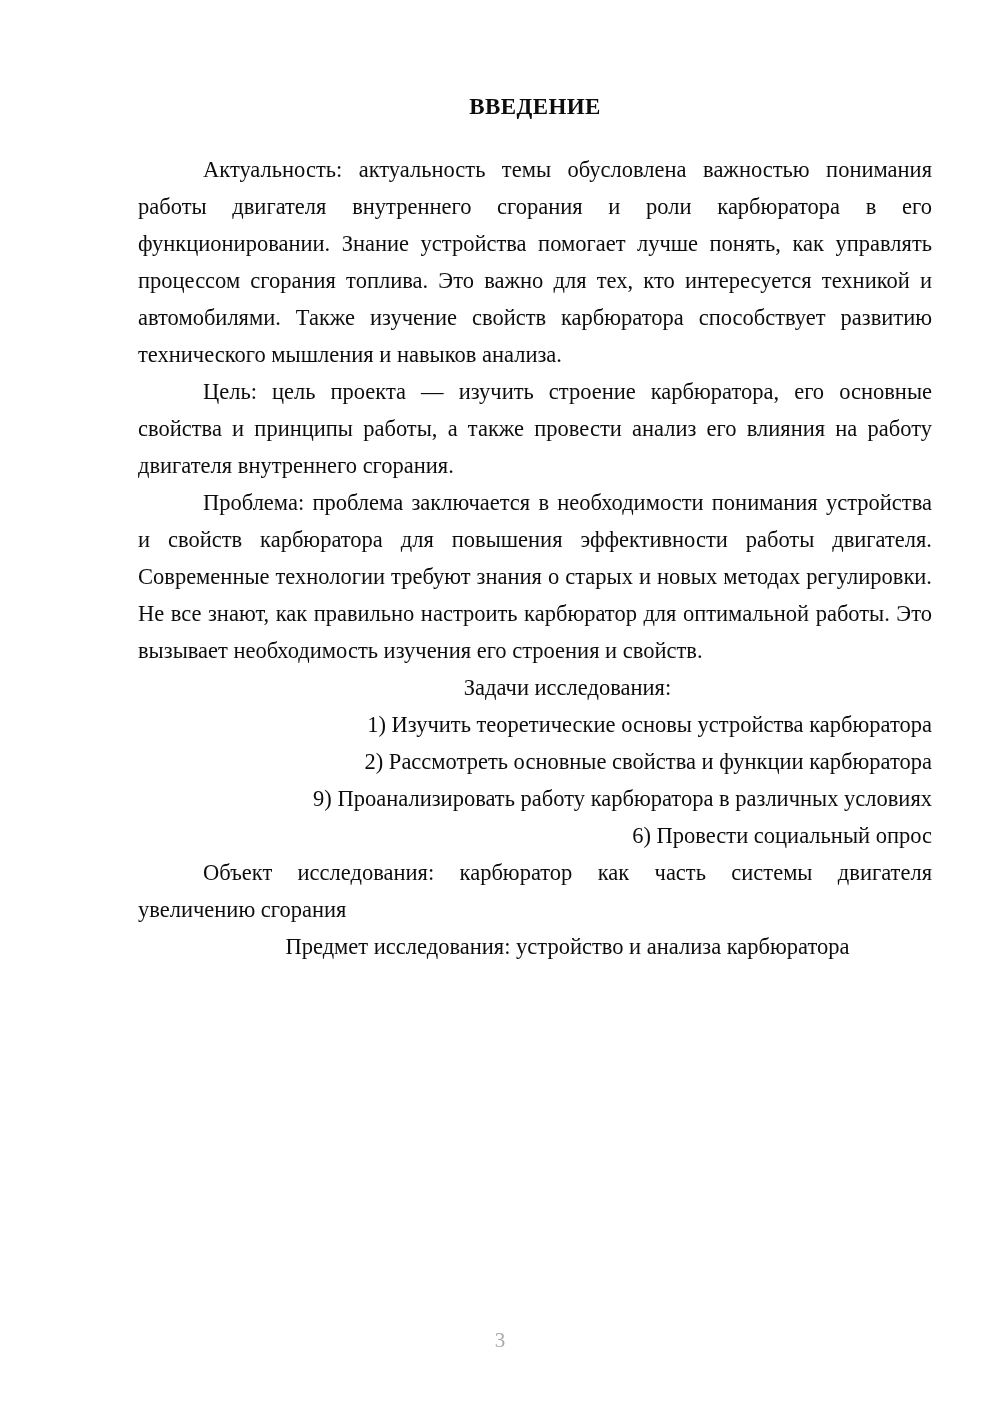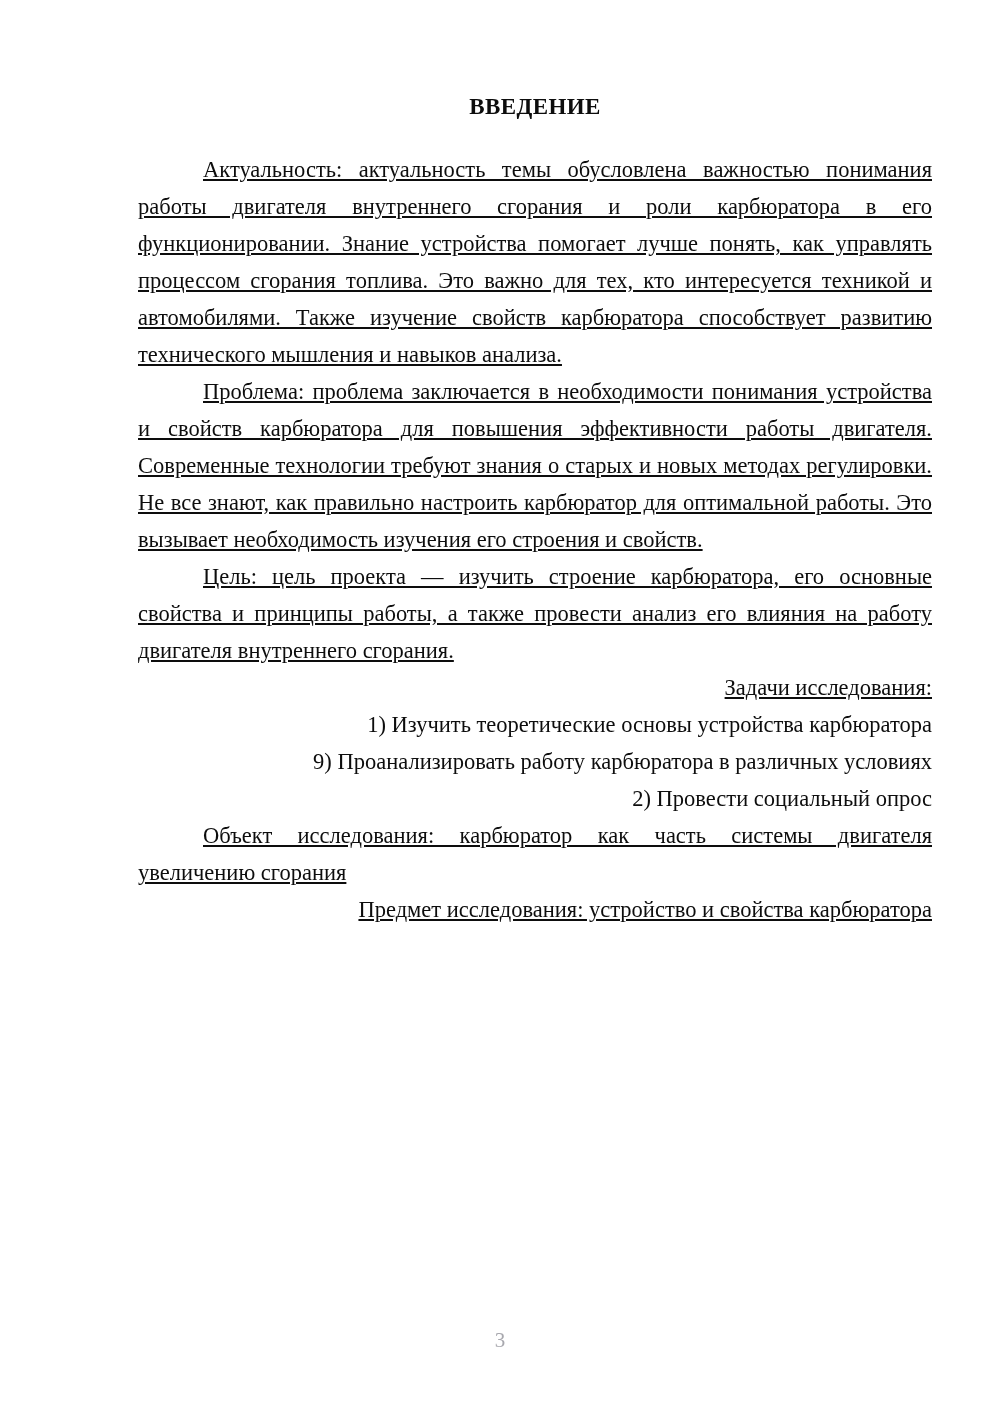--- a/index.html
+++ b/index.html
@@ -41,25 +41,24 @@
   }
 
   .para {
     font-size: 22.5px;
     line-height: 37px;
     text-align: justify;
     text-justify: inter-word;
     text-indent: 65px;
     margin: 0;
     hyphens: none;
-    text-decoration: underline;
   }
 
   .para.no-justify {
-    text-align: right;
+    text-align: center;
   }
 
   .list {
     margin: 0;
     padding: 0;
     list-style: none;
   }
 
   .list-item {
     font-size: 22.5px;
@@ -85,34 +84,35 @@
 <body>
 
 <div class="page">
 
   <div class="content">
 
     <h1 class="doc-title">ВВЕДЕНИЕ</h1>
 
     <p class="para">Актуальность: актуальность темы обусловлена важностью понимания работы двигателя внутреннего сгорания и роли карбюратора в его функционировании. Знание устройства помогает лучше понять, как управлять процессом сгорания топлива. Это важно для тех, кто интересуется техникой и автомобилями. Также изучение свойств карбюратора способствует развитию технического мышления и навыков анализа.</p>
 
+    <p class="para">Цель: цель проекта — изучить строение карбюратора, его основные свойства и принципы работы, а также провести анализ его влияния на работу двигателя внутреннего сгорания.</p>
+
     <p class="para">Проблема: проблема заключается в необходимости понимания устройства и свойств карбюратора для повышения эффективности работы двигателя. Современные технологии требуют знания о старых и новых методах регулировки. Не все знают, как правильно настроить карбюратор для оптимальной работы. Это вызывает необходимость изучения его строения и свойств.</p>
-
-    <p class="para">Цель: цель проекта — изучить строение карбюратора, его основные свойства и принципы работы, а также провести анализ его влияния на работу двигателя внутреннего сгорания.</p>
 
     <p class="para no-justify">Задачи исследования:</p>
 
     <ul class="list">
       <li class="list-item">1) Изучить теоретические основы устройства карбюратора</li>
+      <li class="list-item">2) Рассмотреть основные свойства и функции карбюратора</li>
       <li class="list-item">9) Проанализировать работу карбюратора в различных условиях</li>
-      <li class="list-item">2) Провести социальный опрос</li>
+      <li class="list-item">6) Провести социальный опрос</li>
     </ul>
 
     <p class="para">Объект исследования: карбюратор как часть системы двигателя увеличению сгорания</p>
 
-    <p class="para no-justify">Предмет исследования: устройство и свойства карбюратора</p>
+    <p class="para no-justify">Предмет исследования: устройство и анализа карбюратора</p>
 
 
   </div>
 
   <div class="page-number">3</div>
 
 </div>
 
 </body></html>

